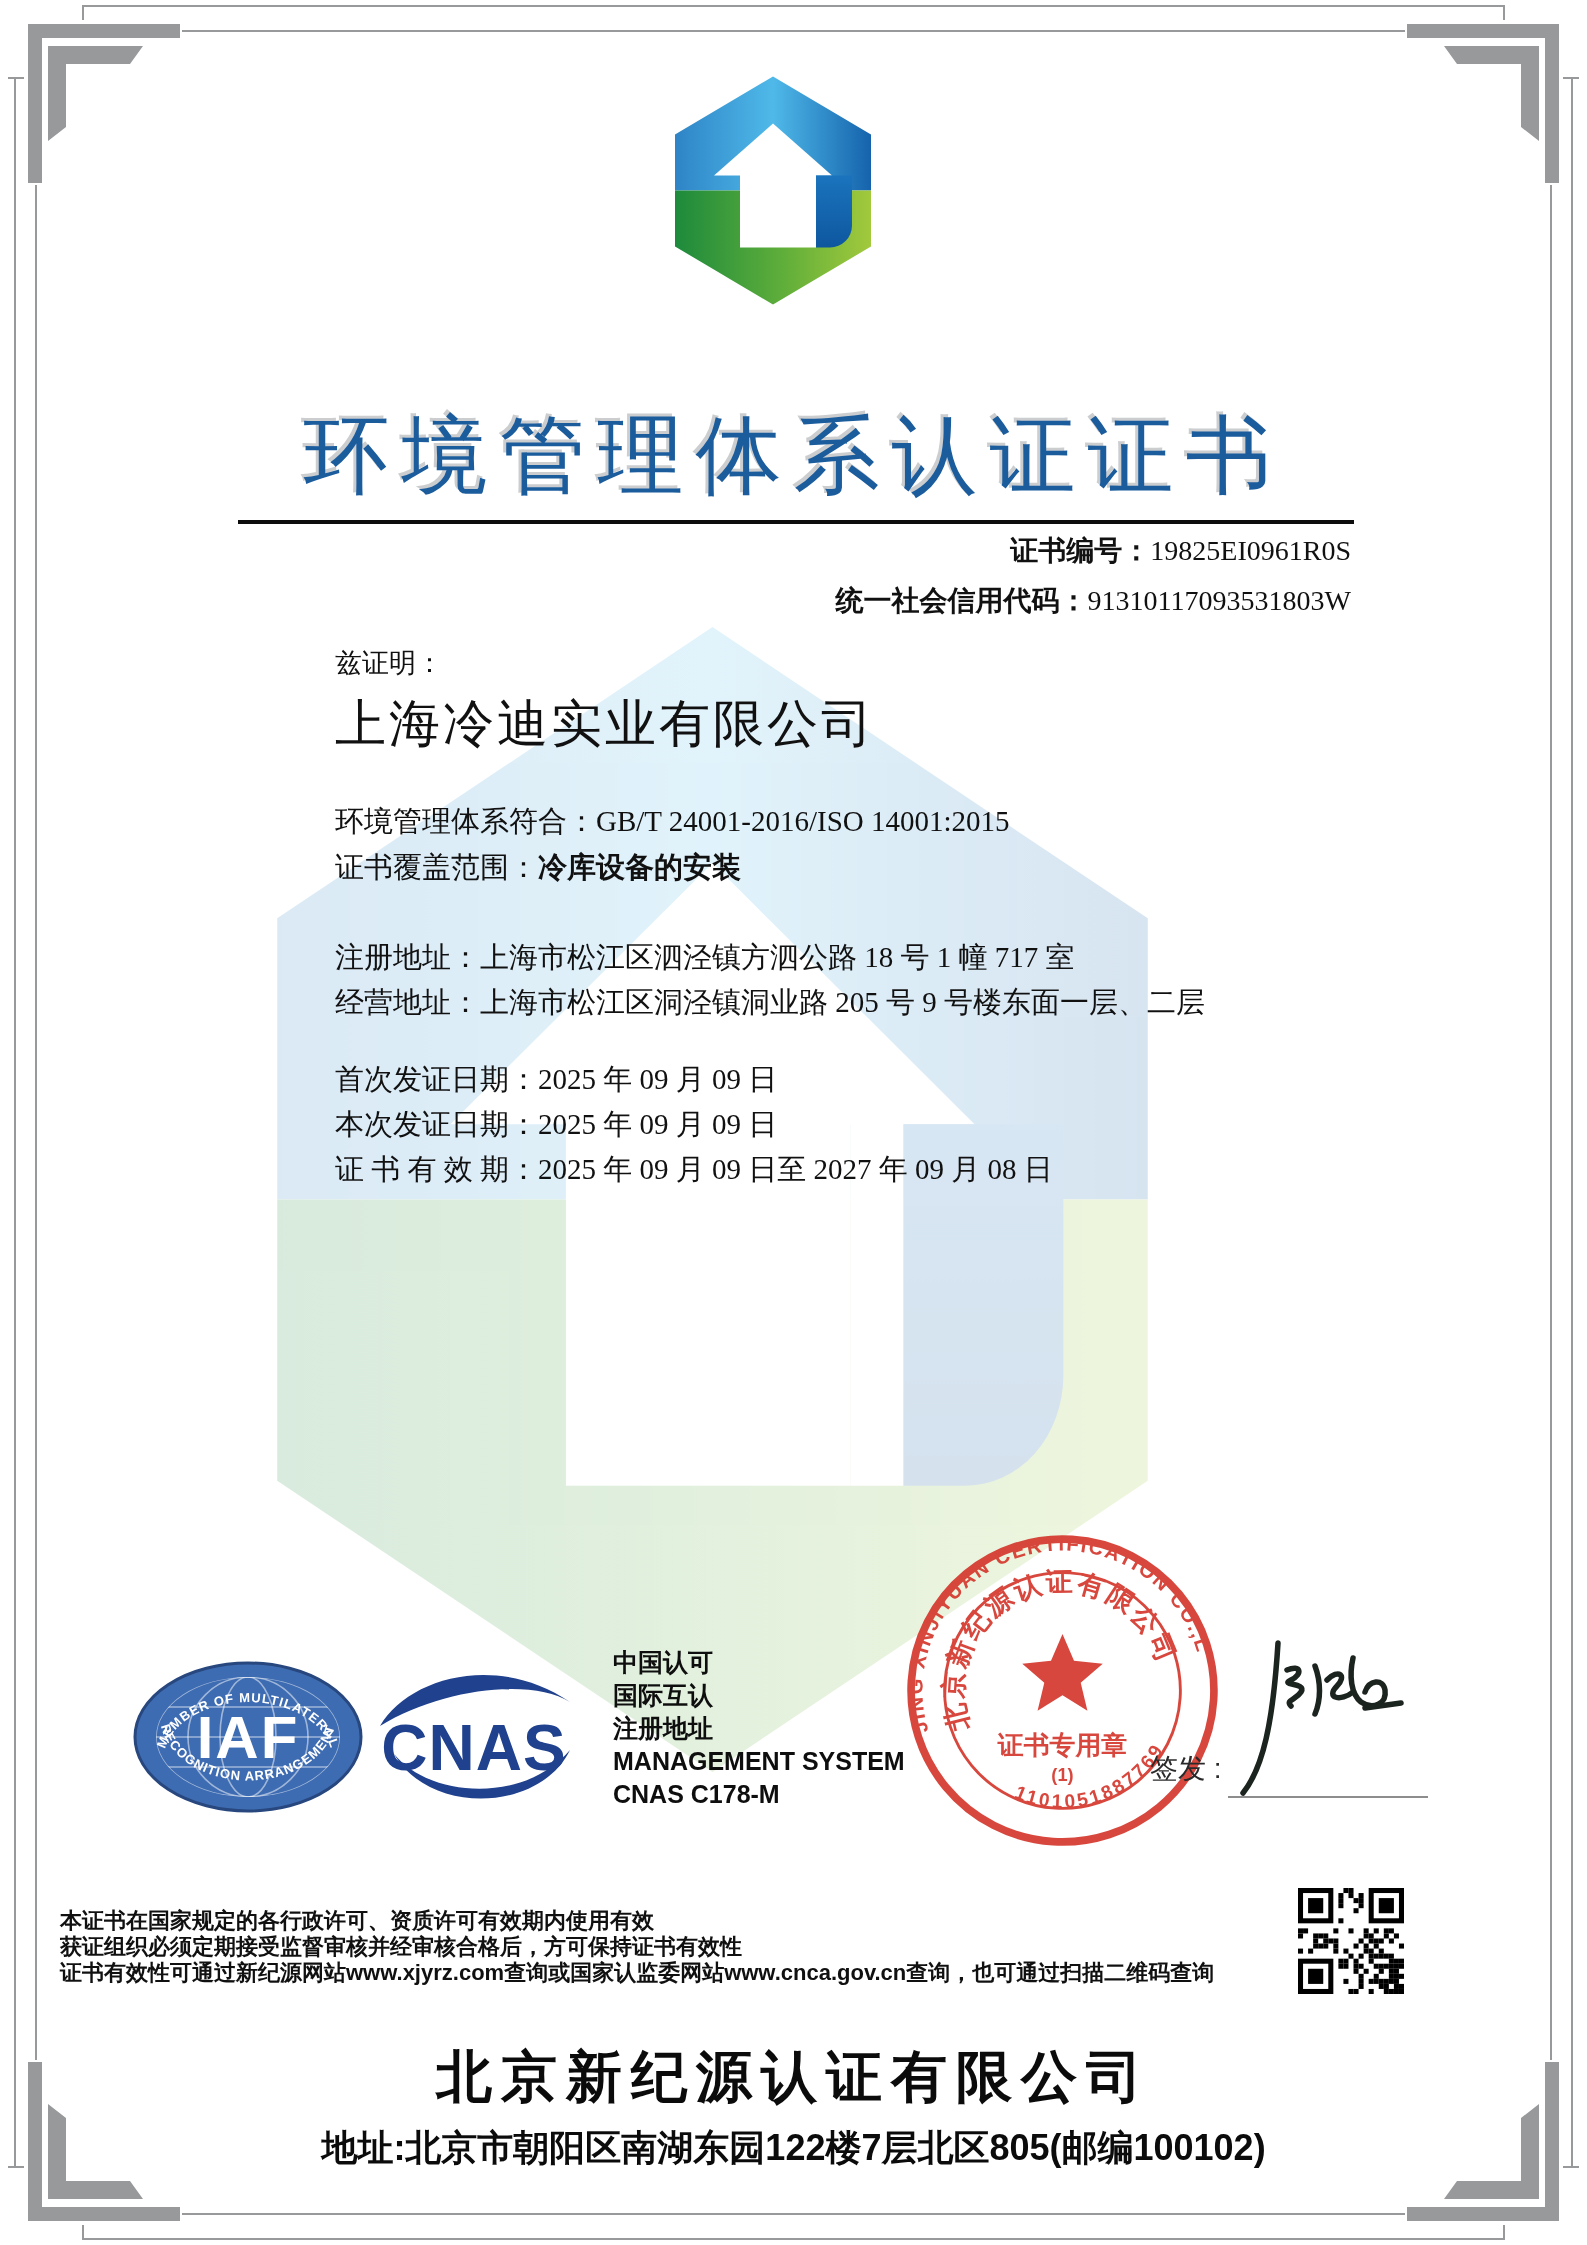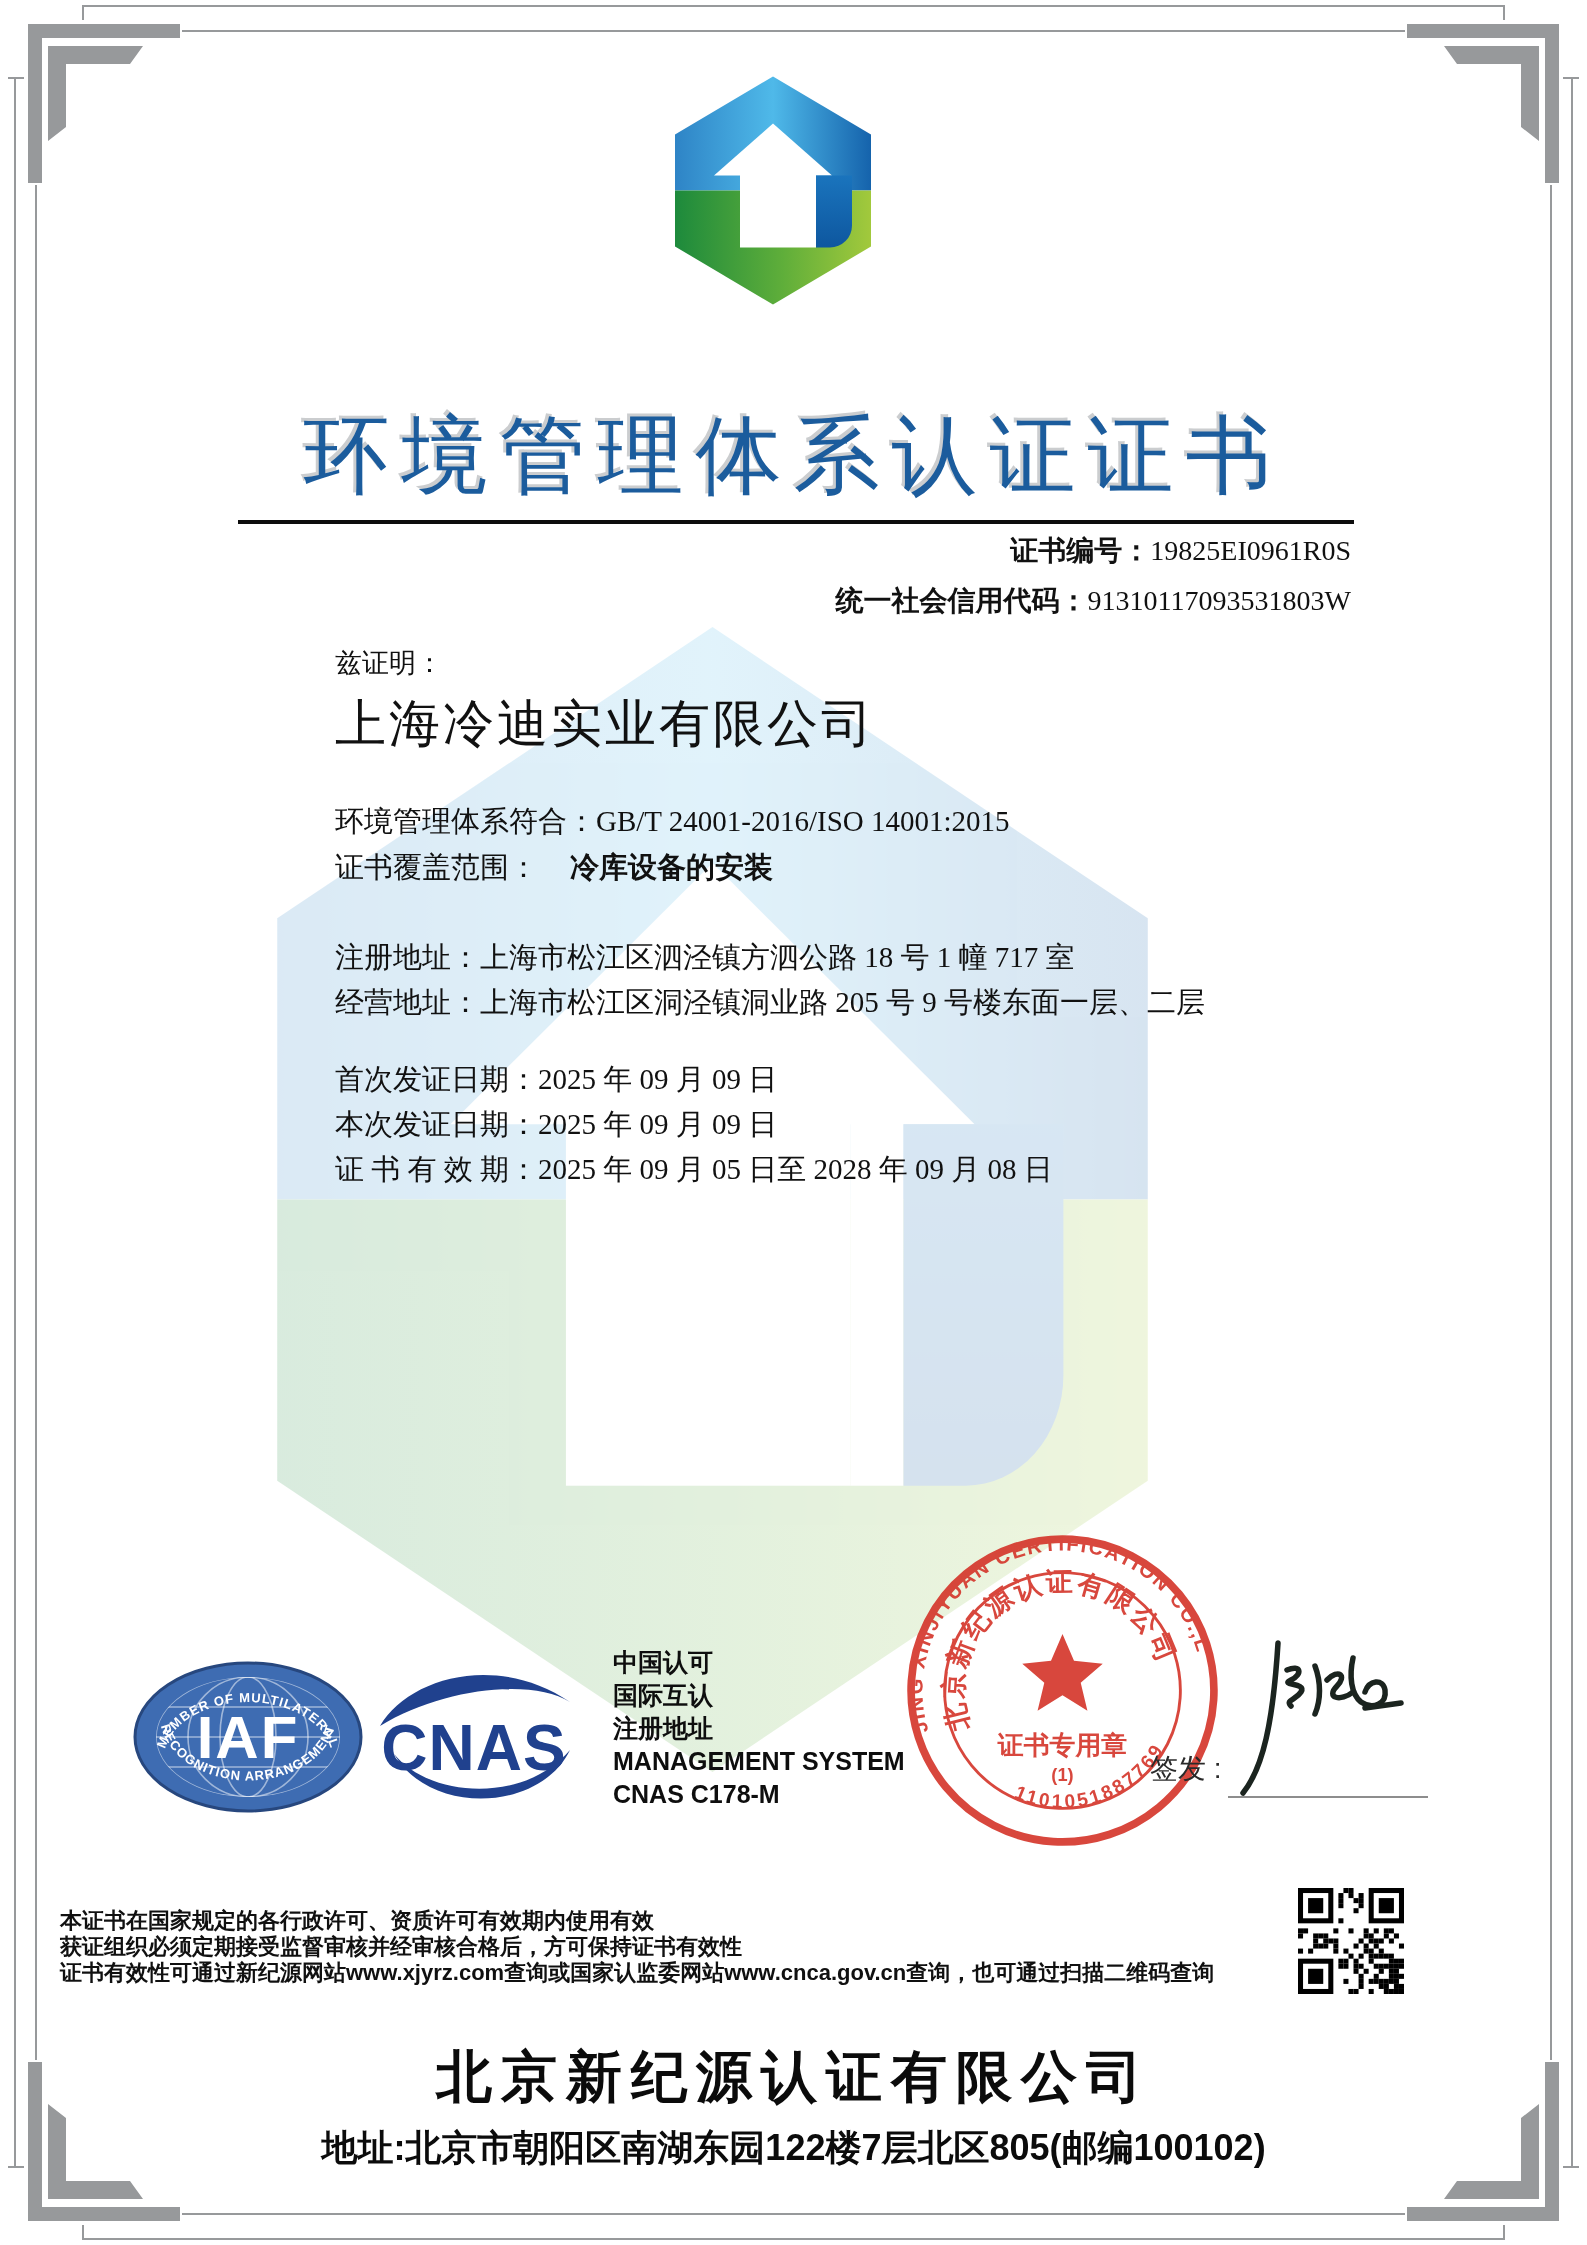--- a/index.html
+++ b/index.html
@@ -17,21 +17,21 @@
     text-shadow:-3px -3px 0 rgba(125,130,136,.40);
     font-family:"Liberation Serif", serif;
   }
   .rule{left:238px;top:520px;width:1116px;height:4px;background:#0d0d0d;}
   .right-row{right:236px;text-align:right;font-size:28px;white-space:nowrap;}
   .right-row .lbl{font-weight:700;}
   
   .row{left:335px;font-size:29px;white-space:nowrap;text-align:center;}
   .certify{left:335px;top:645px;font-size:27px;}
   .company{left:335px;top:690px;font-size:51px;letter-spacing:3px;}
-  .bold{font-weight:700;margin-left:32px;}
+  .bold{font-weight:700;}
   
   .accred-text{left:613px;top:1646px;font-family:"Liberation Sans",sans-serif;
     font-weight:700;font-size:25px;line-height:33px;color:#0e0e0e;white-space:nowrap;}
   
   .sign-label{left:1150px;top:1750px;font-size:28px;color:#2a2a2a;
     font-family:"Liberation Sans",sans-serif;white-space:nowrap;}
   .sign-line{left:1228px;top:1796px;width:200px;height:2px;background:#8d8d8d;}
   .notes{left:52px;top:1908px;font-family:"Liberation Sans",sans-serif;
     font-weight:700;font-size:22px;line-height:26px;color:#101010;white-space:nowrap;margin-left:8px;}
   .footer-org{left:0;right:0;top:2040px;text-align:center;
@@ -141,21 +141,21 @@
   <span>经营地址：</span><span>上海市松江区洞泾镇洞业路 205 号 9 号楼东面一层、二层</span>
 </div>
 
 <div class="abs row" style="top:1060px;">
   <span>首次发证日期：</span><span>2025 年 09 月 09 日</span>
 </div>
 <div class="abs row" style="top:1105px;">
   <span>本次发证日期：</span><span>2025 年 09 月 09 日</span>
 </div>
 <div class="abs row" style="top:1150px;">
-  <span>证 书 有 效 期：</span><span>2025 年 09 月 05 日至 2028 年 09 月 08 日</span>
+  <span>证 书 有 效 期：</span><span>2025 年 09 月 09 日至 2027 年 09 月 08 日</span>
 </div>
 
 <svg class="abs" style="left:130px;top:1658px;" width="236" height="158" viewBox="0 0 236 158">
   <defs>
     <clipPath id="iafClip">
         <ellipse cx="118" cy="79" rx="92" ry="60"></ellipse>
       </clipPath>
     <path id="iafTopArc" d="M36,88 A84,56 0 0 1 200,88"></path>
     <path id="iafBotArc" d="M32,72 A88,64 0 0 0 204,72"></path>
   </defs>

